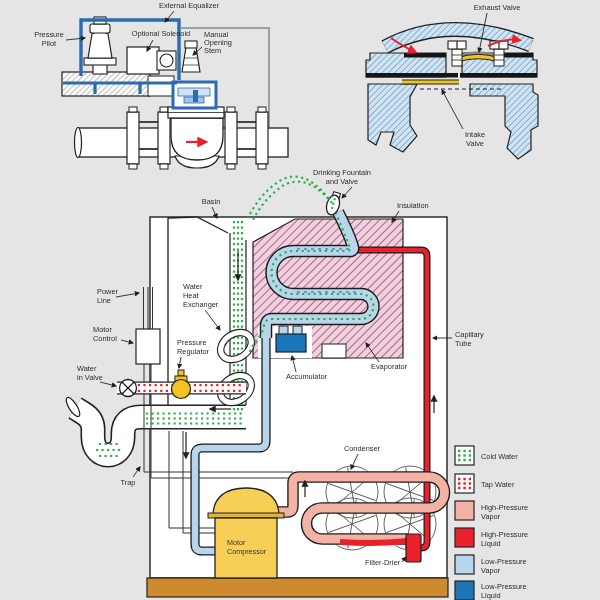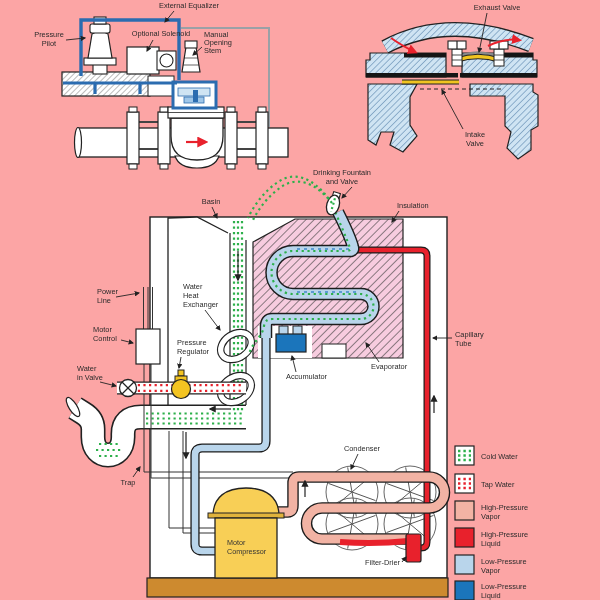--- a/index.html
+++ b/index.html
@@ -1,16 +1,16 @@
 <!DOCTYPE html>
 <html><head>
 <meta charset="utf-8">
 <style>
   html,body{margin:0;padding:0;background:#fff;}
-  #stage{width:600px;height:600px;position:relative;background:#fca5a5;overflow:hidden;}
+  #stage{width:600px;height:600px;position:relative;background:#e5e5e5;overflow:hidden;}
   svg{display:block;}
   text{font-family:"Liberation Sans","DejaVu Sans",sans-serif;fill:#2a2a2a;}
   .lbl{font-size:7.4px;}
   .lbl2{font-size:7.2px;fill:#333;}
   .leader{stroke:#222;stroke-width:0.9;fill:none;}
 </style>
 </head>
 <body>
 
 <div id="stage">

